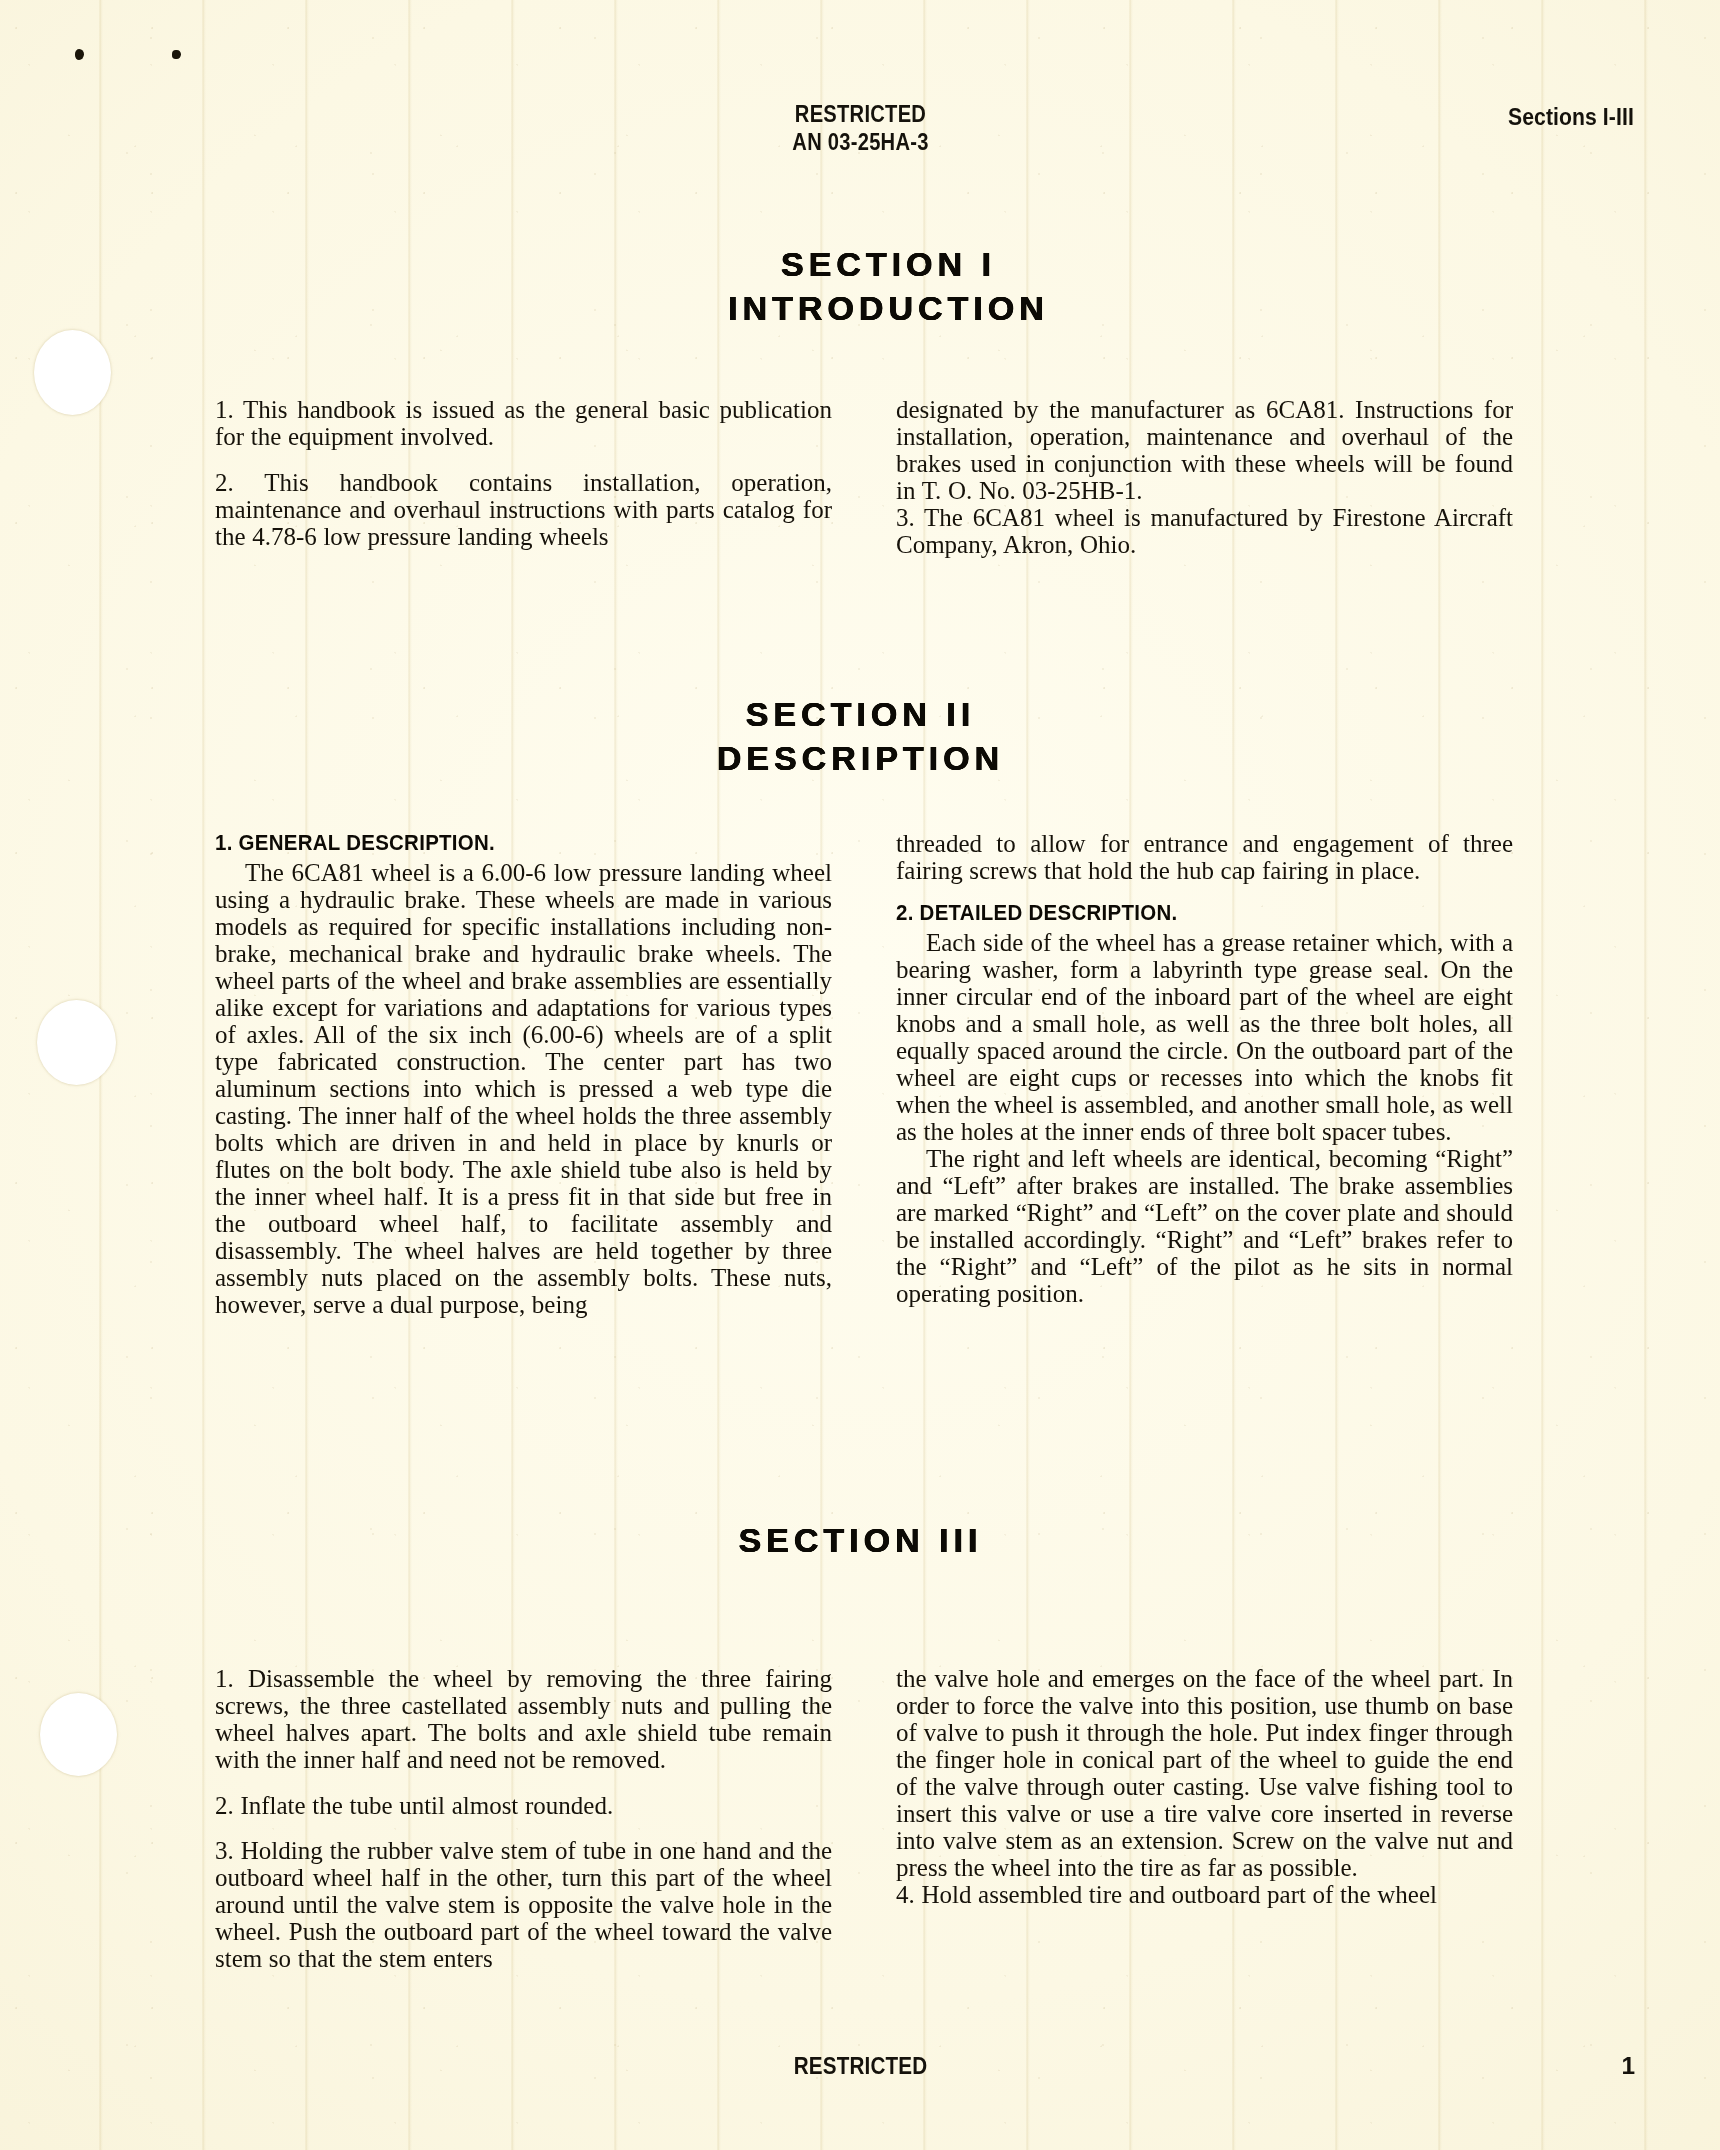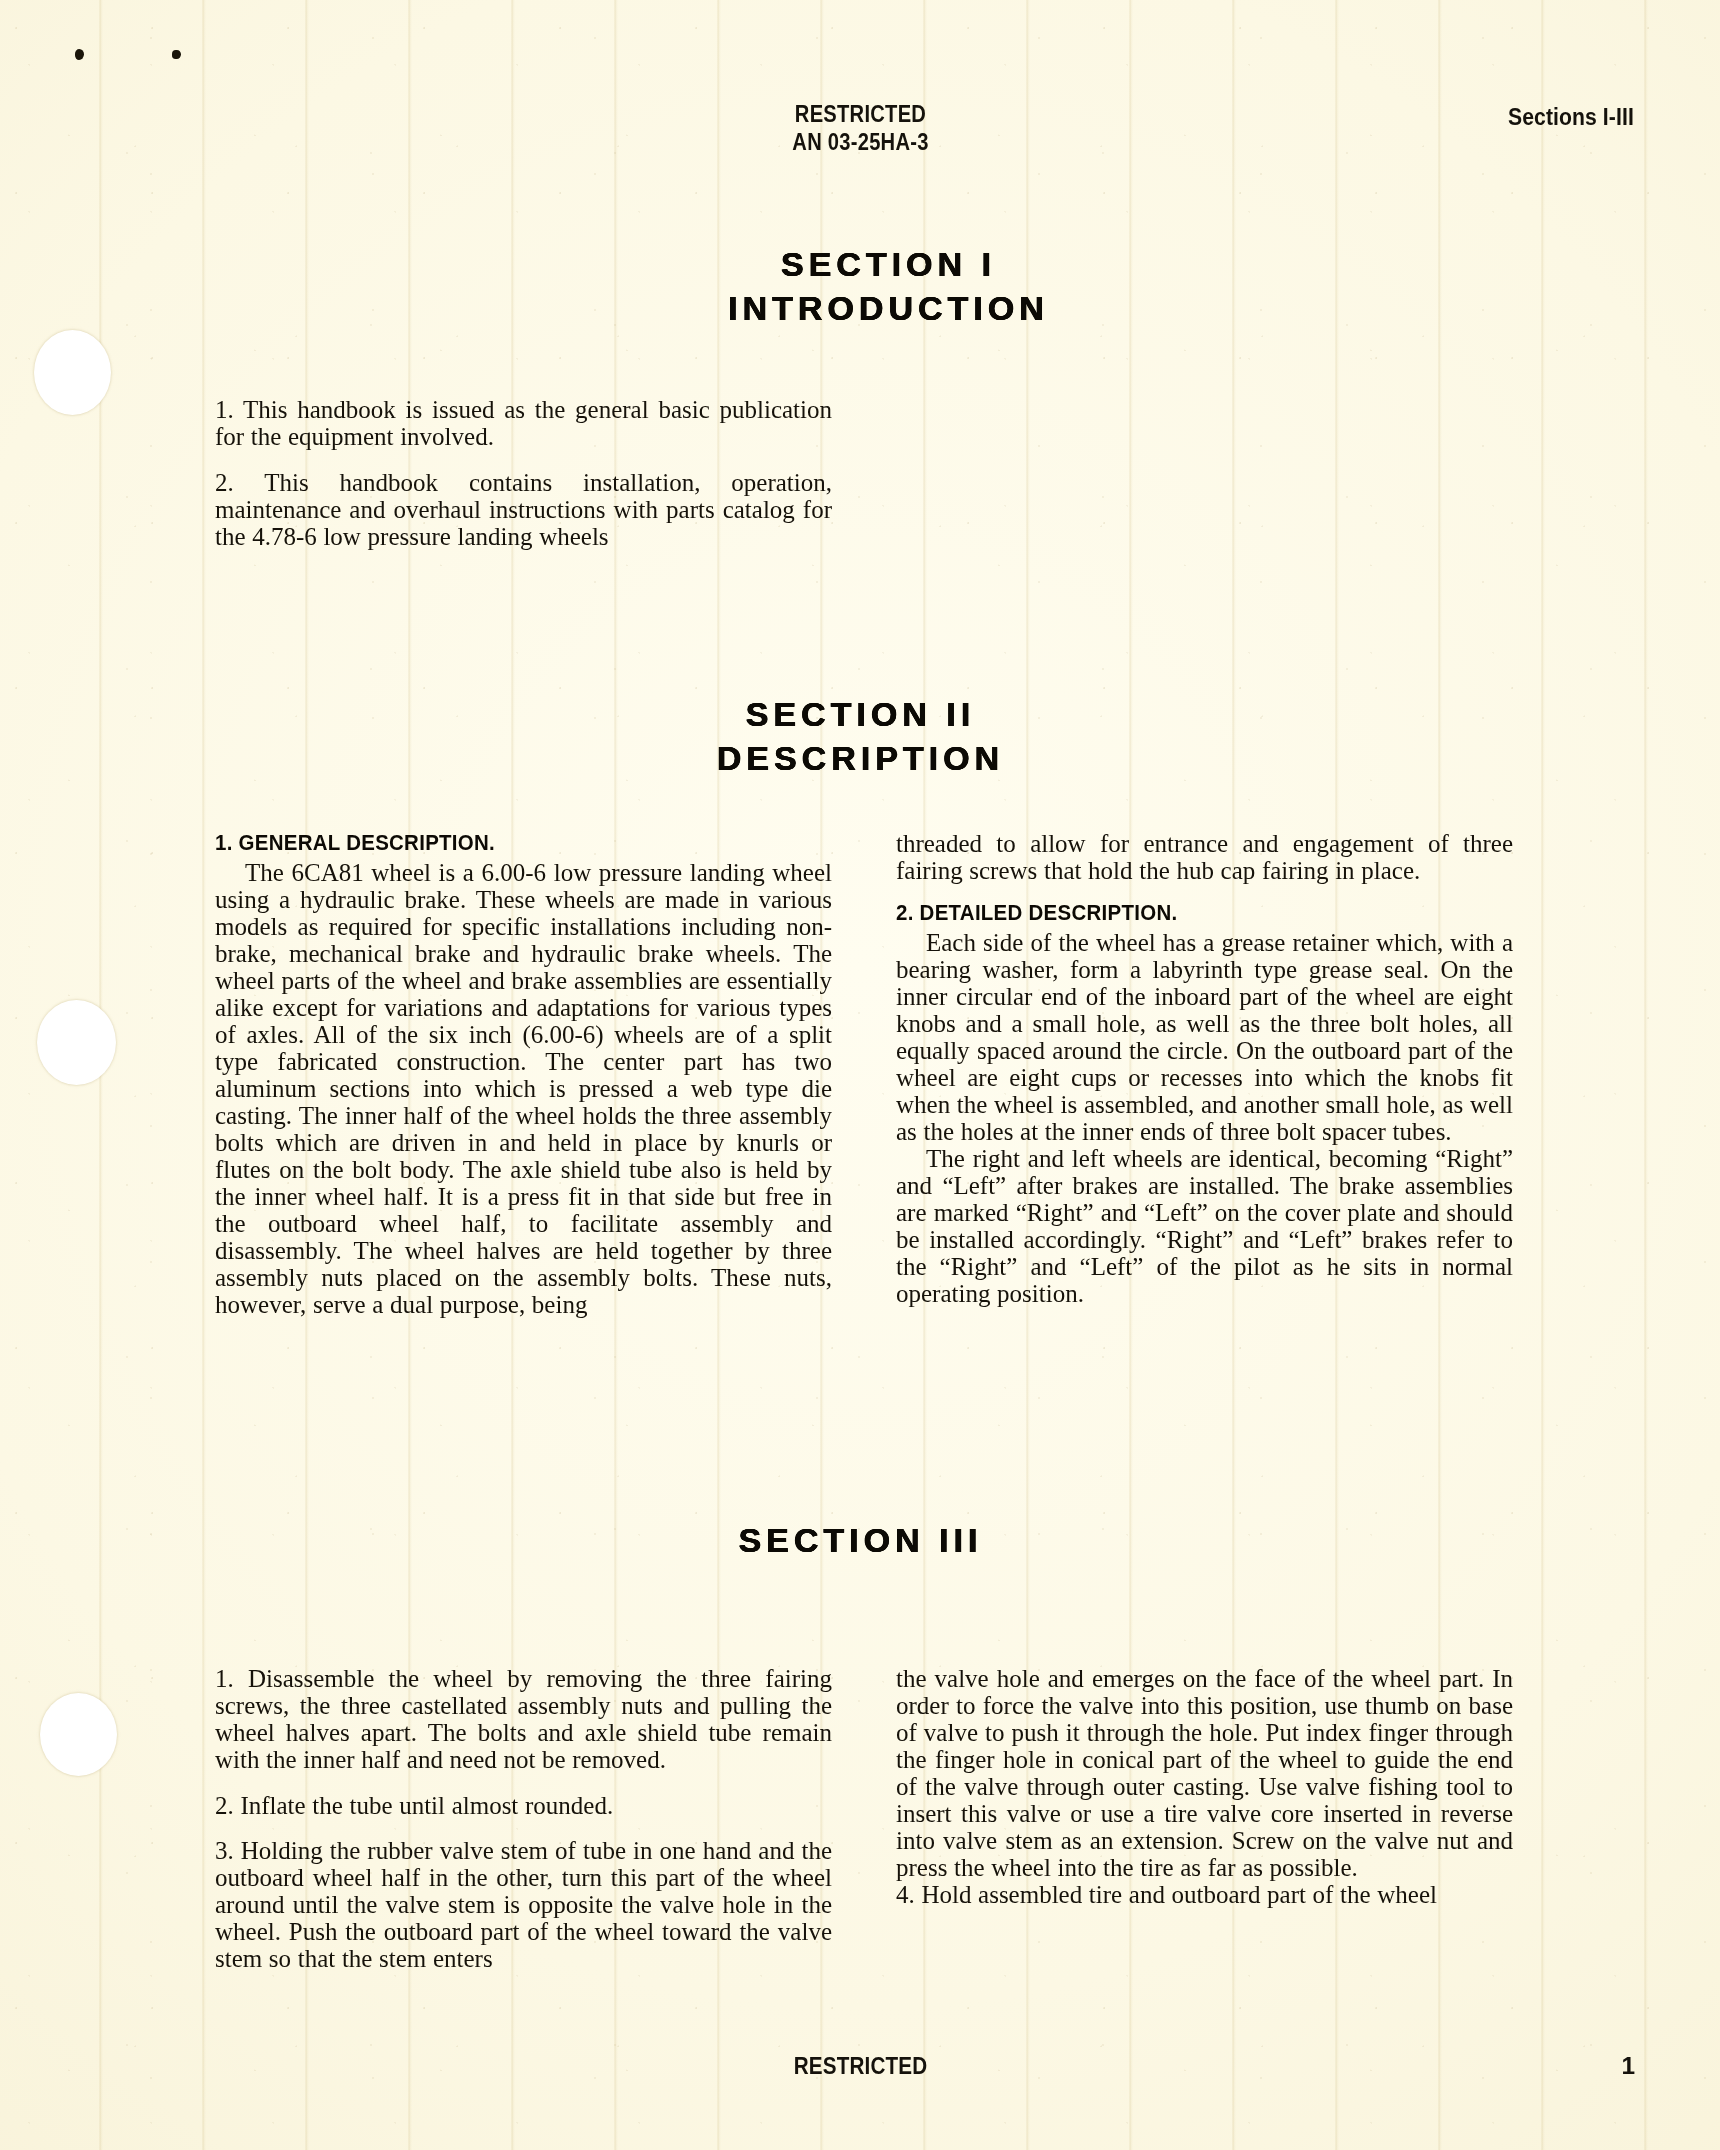--- a/index.html
+++ b/index.html
@@ -197,20 +197,22 @@
     <span>SECTION I</span>
     <span class="l2">INTRODUCTION</span>
   </div>
 
   <div class="cols" style="top:396px;">
     <div class="col left">
       <p class="body">1. This handbook is issued as the general basic publication for the equipment involved.</p>
       <p class="body">2. This handbook contains installation, operation, maintenance and overhaul instructions with parts catalog for the 4.78-6 low pressure landing wheels</p>
     </div>
     <div class="col right">
+      <p class="body tight">designated by the manufacturer as 6CA81. Instructions for installation, operation, maintenance and overhaul of the brakes used in conjunction with these wheels will be found in T. O. No. 03-25HB-1.</p>
+      <p class="body">3. The 6CA81 wheel is manufactured by Firestone Aircraft Company, Akron, Ohio.</p>
     </div>
   </div>
 
   <div class="sect-title" style="top:692px;">
     <span>SECTION II</span>
     <span class="l2">DESCRIPTION</span>
   </div>
 
   <div class="cols" style="top:830px;">
     <div class="col left">

